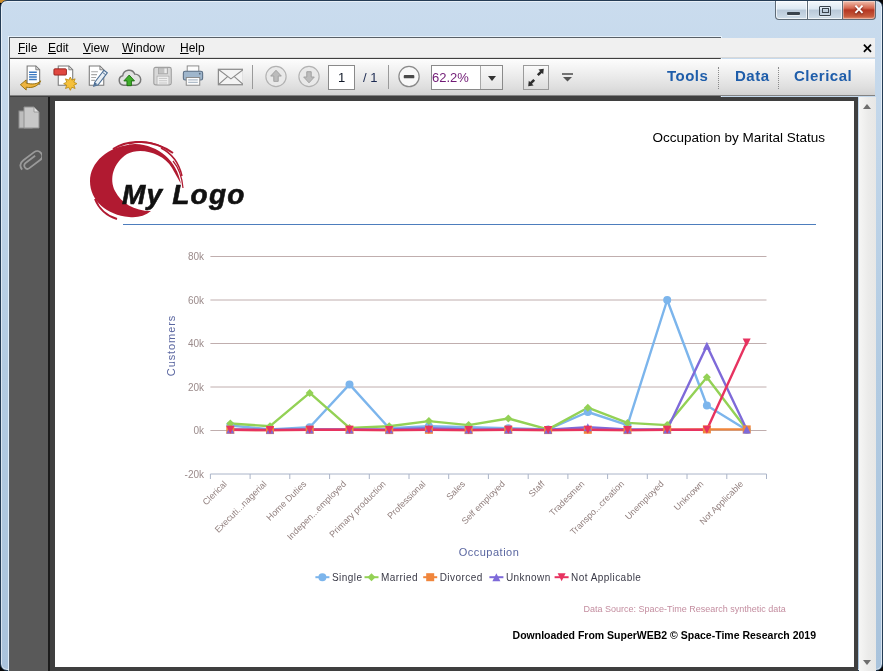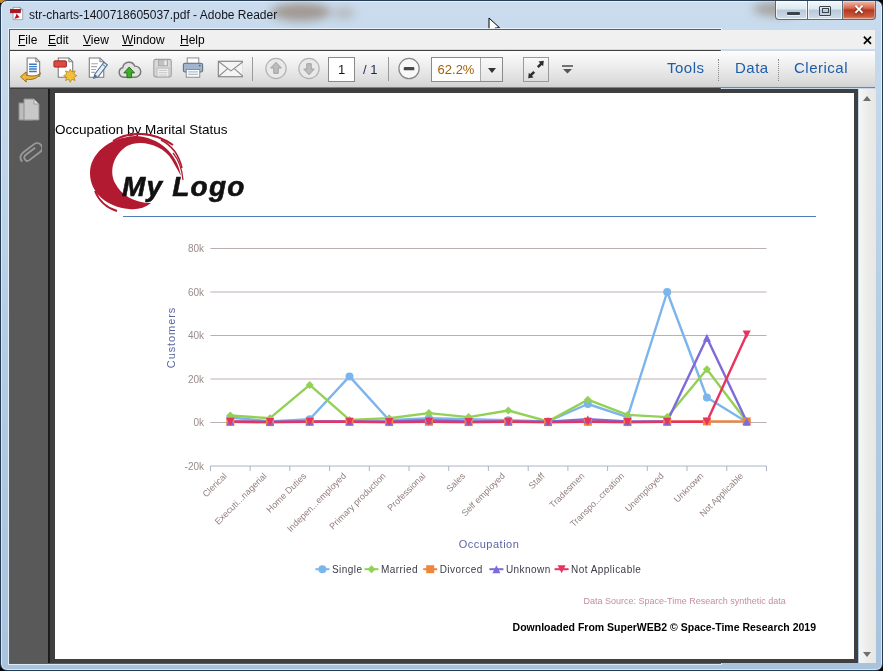--- a/index.html
+++ b/index.html
@@ -13,66 +13,51 @@
 .caps{position:absolute;left:774px;top:0;width:101px;height:19px;display:flex}
 .cap{position:relative;width:34px;height:19px;border:1px solid #5e6b77;border-top:none;background:linear-gradient(180deg,#f4f8fb 0%,#dce8f2 45%,#b8c8d8 50%,#cfdde9 100%);box-shadow:inset 0 0 0 1px rgba(255,255,255,.7)}
 .cap.min{border-radius:0 0 0 4px;width:33px}
 .cap.max{border-left:none;border-right:none;width:34px}
 .cap.close{border-radius:0 0 4px 0;width:34px;background:linear-gradient(180deg,#f2c0ae 0%,#d4674f 40%,#b53621 50%,#c65a3c 85%,#e69376 100%);box-shadow:inset 0 0 0 1px rgba(255,255,255,.35)}
 .glyphdash{position:absolute;left:11px;top:11px;width:13px;height:3px;background:#39434c;border-radius:1px;box-shadow:0 1px 0 rgba(255,255,255,.6)}
 .glyphrest{position:absolute;left:11px;top:5px;width:12px;height:10px;border:1.5px solid #39434c;border-radius:1px;background:transparent;box-shadow:0 1px 0 rgba(255,255,255,.5)}
 .glyphrest:after{content:"";position:absolute;left:2px;top:1px;width:5px;height:3px;border:1.5px solid #39434c}
 .capx{position:absolute;left:0;top:1px;width:100%;text-align:center;font-size:13px;font-weight:bold;color:#fff;text-shadow:0 1px 2px rgba(60,0,0,.7)}
 
-.app{position:absolute;left:8px;top:28px;width:712px;height:635px;border:1px solid #585f66;background:#3f3f3f;box-shadow:0 0 0 1px rgba(240,248,255,.75)}
+.app{position:absolute;left:8px;top:36px;width:712px;height:635px;border:1px solid #585f66;background:#3f3f3f;box-shadow:0 0 0 1px rgba(240,248,255,.75)}
 .menubar{position:absolute;left:0;top:0;width:865px;height:20px;background:#f0f0f0;border-bottom:1px solid #d8d8d8;font-size:12px;color:#000}
 .menubar span{position:absolute;top:3px}
 .menux{position:absolute;top:3px;font-size:13px;font-weight:bold;color:#000}
 .toolbar{position:absolute;left:0;top:21px;width:865px;height:37px;background:linear-gradient(180deg,#fdfdfd 0%,#ececec 45%,#dedede 80%,#d2d2d2 100%);border-bottom:1px solid #828282}
 .tsep{position:absolute;top:6px;width:1px;height:24px;background:#9a9a9a}
 .tsepd{position:absolute;top:8px;width:1px;height:22px;border-left:1px dotted #8a8a8a}
 .ticon{position:absolute;top:5px}
 .pagebox{position:absolute;left:318px;top:6px;width:27px;height:25px;background:#fff;border:1px solid #8a8a8a;text-align:center;font-size:13px;color:#101828;line-height:24px}
 .slash1{position:absolute;left:353px;top:11px;font-size:13px;color:#1c2a52}
 .zoombox{position:absolute;left:421px;top:6px;width:72px;height:25px;background:#fff;border:1px solid #8a8a8a}
-.zoomtxt{position:absolute;left:0;top:0;width:48px;text-align:center;font-size:13px;color:#a16207;line-height:24px}
+.zoomtxt{position:absolute;left:0;top:0;width:48px;text-align:left;font-size:13px;color:#701a75;line-height:24px}
 .zoomdd{position:absolute;right:0;top:0;width:22px;height:100%;border-left:1px solid #a8a8a8;background:linear-gradient(180deg,#fafafa,#e4e4e4)}
 .zoomdd:after{content:"";position:absolute;left:7px;top:10px;border-left:4px solid transparent;border-right:4px solid transparent;border-top:5px solid #333}
 .fitbtn{position:absolute;left:513px;top:6px;width:26px;height:25px;border:1px solid #9a9a9a;background:linear-gradient(180deg,#fafafa,#dcdcdc)}
-.rightlbl{position:absolute;top:8px;font-size:15px;font-weight:normal;color:#1e5daa;letter-spacing:0.5px}
+.rightlbl{position:absolute;top:8px;font-size:15px;font-weight:bold;color:#1e5daa;letter-spacing:0.5px}
 
 .content{position:absolute;left:0;top:59px;width:865px;height:574px}
 .sidebar{position:absolute;left:0;top:0;width:40px;height:574px;background:#595959;border-right:2px solid #1c1c1c}
 .docarea{position:absolute;left:42px;top:0;width:806px;height:574px;background:#3f3f3f}
 .scroll{position:absolute;left:849px;top:0;width:17px;height:574px;background:linear-gradient(90deg,#f6f6f5,#ebebea 55%,#e7e7e6);}
 .sarrow{position:absolute;left:4px;width:0;height:0;border-left:4.5px solid transparent;border-right:4.5px solid transparent}
 .page{position:absolute;left:3px;top:4px;width:799px;height:566px;background:#fff}
 
-.t1{position:absolute;left:0;width:770px;text-align:left;font-size:13.5px;color:#000}
+.t1{position:absolute;left:0;width:770px;text-align:right;font-size:13.5px;color:#000}
 .rule{position:absolute;left:68px;top:123px;width:693px;height:1px;background:#4d7dbd}
 .footer{position:absolute;right:38px;top:528px;font-size:10.5px;font-weight:bold;color:#000;white-space:nowrap}
 .chart{position:absolute;left:96px;top:143px}
 </style></head><body>
 <div style="position:absolute;left:0;top:0;width:26px;height:3px;background:#c98a28;border-radius:0 0 8px 2px"></div>
 <div class="win">
- <div class="titlebar">
-  <div class="smudge" style="left:270px;top:2px;width:60px;height:18px;background:rgba(122,86,56,.5)"></div>
-  <div class="smudge" style="left:752px;top:1px;width:48px;height:14px;background:rgba(120,90,60,.45)"></div>
-  <div class="smudge" style="left:332px;top:6px;width:22px;height:12px;background:rgba(140,110,80,.3)"></div>
-  <svg class="pdficon" viewBox="0 0 16 16">
-        <path d="M3.5 1h8l3 3v11h-11z" fill="#fdfdfd" stroke="#888" stroke-width="0.8"></path>
-        <path d="M11.5 1l3 3h-3z" fill="#cfcfcf" stroke="#888" stroke-width="0.6"></path>
-        <rect x="0.5" y="3.2" width="11.5" height="4" fill="#c00d1e" stroke="#7d0a14" stroke-width="0.7"></rect>
-        <path d="M5 14c1.6-2.8 2.4-5 2.6-6.2.5 1.6 1.8 3.4 3.6 4.4-1.8.4-3.6 1-4.6 1.6z" fill="#c00d1e"></path>
-      </svg>
-  <div class="title">str-charts-1400718605037.pdf - Adobe Reader</div>
-  <svg style="position:absolute;left:487px;top:16px" width="13" height="20" viewBox="0 0 13 20">
-        <path d="M1 1v14.2l3.6-3.2 2.3 5.5 2.4-1-2.4-5.4 4.6-.4z" fill="#fff" stroke="#000" stroke-width="1"></path>
-      </svg>
- </div>
  <div class="caps">
   <div class="cap min">
         <div class="glyphdash"></div>
       </div>
   <div class="cap max">
         <div class="glyphrest"></div>
       </div>
   <div class="cap close">
         <div class="capx">✕</div>
       </div>

